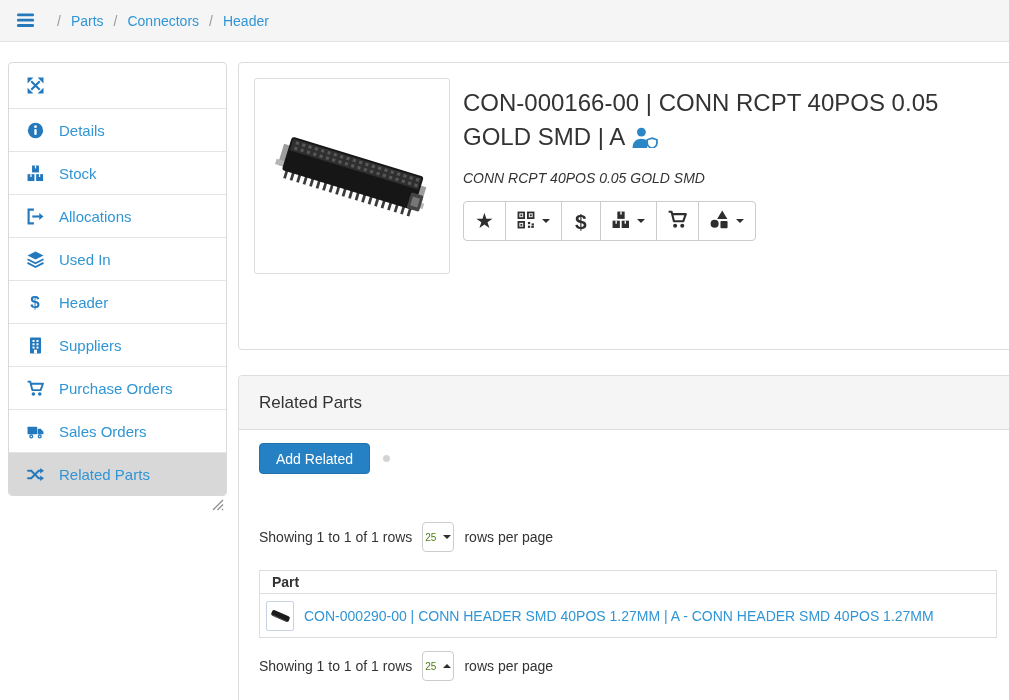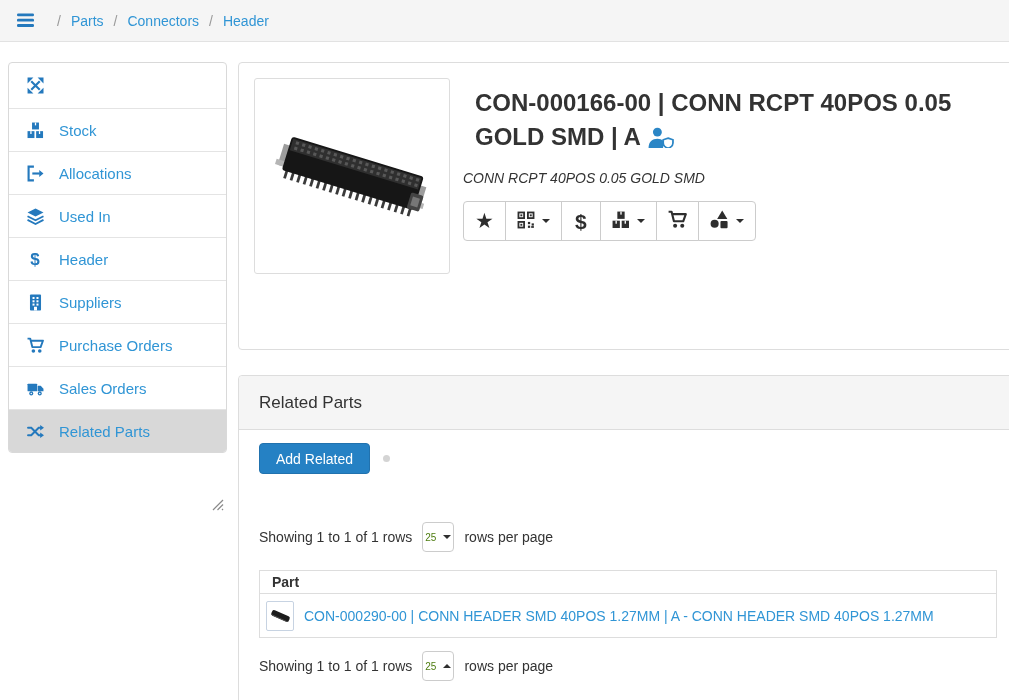--- a/index.html
+++ b/index.html
@@ -30,22 +30,22 @@
   .panel { position:absolute; left:238px; width:780px; background:#fff;
     border:1px solid #ddd; border-radius:4px; }
   .panel-details { top:62px; height:288px; }
   .panel-related { top:375px; height:340px; }
 
   
   .part-image-box { position:absolute; left:15px; top:15px; width:196px; height:196px;
     border:1px solid #ddd; border-radius:3px; background:#fff;
     display:flex; align-items:center; justify-content:center; cursor:pointer; }
   .part-head { position:absolute; left:224px; top:23px; right:12px; }
-  .part-title { font-size:24px; font-weight:700; color:#333; line-height:34px;
-    max-width:505px;margin-left:12px; }
+  .part-title { font-size:24px; font-weight:400; color:#333; line-height:34px;
+    max-width:505px; }
   .user-shield { vertical-align:-3px; margin-left:6px; }
   .part-subtitle { font-style:italic; font-size:14px; color:#333; margin-top:13px; }
 
   .btn-group { display:inline-flex; margin-top:15px; }
   .icon-btn { height:40px; min-width:40px; padding:0 11px; background:#fff;
     border:1px solid #ccc; margin-left:-1px; display:inline-flex; align-items:center;
     justify-content:center; cursor:pointer; }
   .icon-btn:first-child { border-top-left-radius:4px; border-bottom-left-radius:4px; margin-left:0; }
   .icon-btn:last-child { border-top-right-radius:4px; border-bottom-right-radius:4px; }
   .star-glyph { font-family:"DejaVu Sans", sans-serif; font-size:21px; color:#2e2e2e; line-height:1; }
@@ -128,20 +128,30 @@
         <g fill="#2479bd">
           <polygon points="0.5,0.5 6,0.5 0.5,6"></polygon>
           <polygon points="15.5,0.5 10,0.5 15.5,6"></polygon>
           <polygon points="0.5,15.5 0.5,10 6,15.5"></polygon>
           <polygon points="15.5,15.5 15.5,10 10,15.5"></polygon>
         </g>
       </svg>
     </span>
   </div>
 
+  <div class="side-item">
+    <span class="si-icon">
+      <svg width="17" height="17" viewBox="0 0 16 16">
+        <circle cx="8" cy="8" r="7.2" fill="#2479bd"></circle>
+        <circle cx="8" cy="4.4" r="1.3" fill="#fff"></circle>
+        <rect x="6.9" y="6.6" width="2.2" height="5.6" rx="1" fill="#fff"></rect>
+      </svg>
+    </span>
+    <span class="si-label">Details</span>
+  </div>
 
   <div class="side-item">
     <span class="si-icon">
       <svg width="17" height="17" viewBox="0 0 16 16">
           <g fill="#2479bd">
         <rect x="4.75" y="0.5" width="6.5" height="6.5"></rect>
         <rect x="0.5" y="8.6" width="6.5" height="6.5"></rect>
         <rect x="8.6" y="8.6" width="6.5" height="6.5"></rect>
       </g>
           <g fill="#fff">

